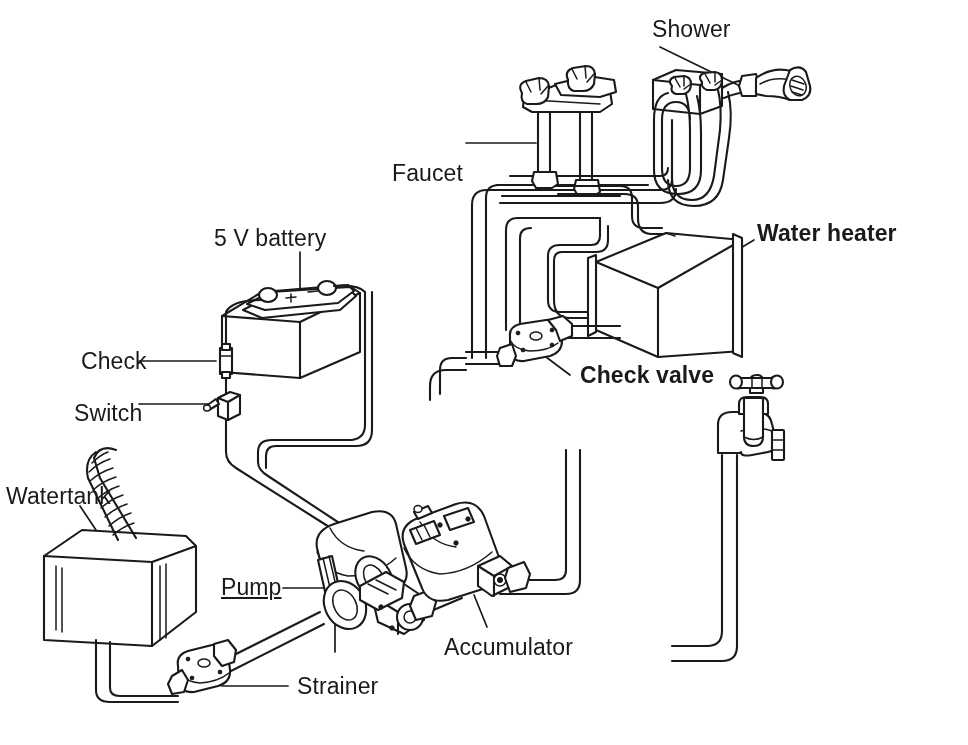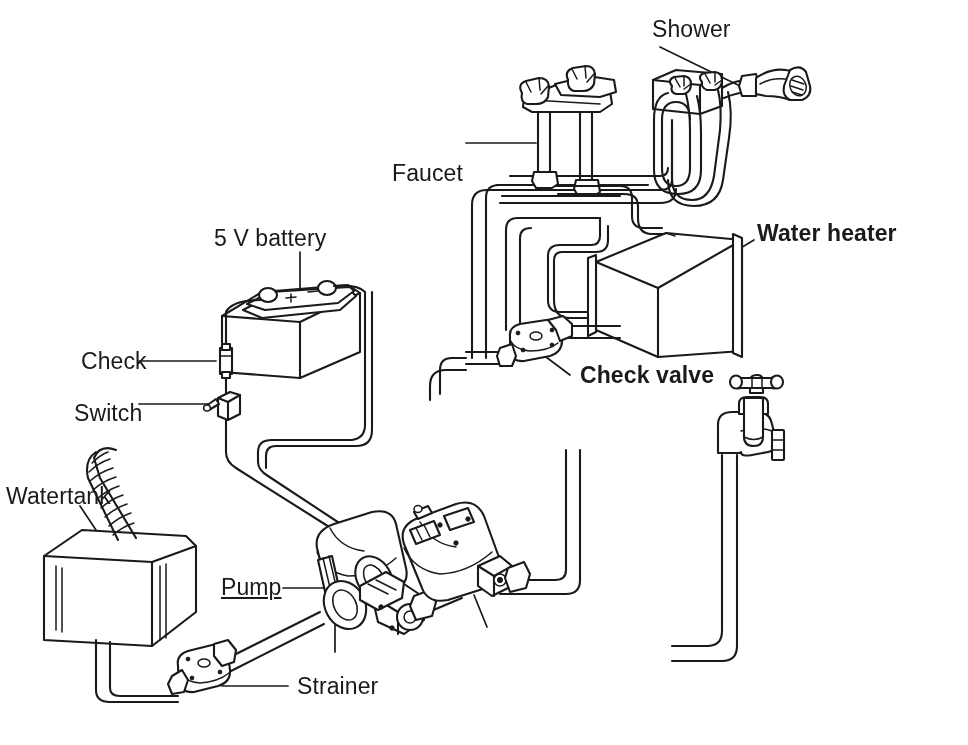--- a/index.html
+++ b/index.html
@@ -376,15 +376,16 @@
 
   <div class="lbl" style="left:652px; top:18px;">Shower</div>
   <div class="lbl" style="left:392px; top:130px;margin-top:32px;">Faucet</div>
   <div class="lbl" style="left:757px; top:222px;font-weight:bold;">Water heater</div>
   <div class="lbl" style="left:214px; top:227px;">5 V battery</div>
   <div class="lbl" style="left:81px;  top:350px;">Check</div>
   <div class="lbl" style="left:58px;  top:402px;margin-left:16px;">Switch</div>
   <div class="lbl" style="left:580px; top:364px;font-weight:bold;">Check valve</div>
   <div class="lbl" style="left:6px;   top:485px;">Watertank</div>
   <div class="lbl" style="left:221px; top:576px;text-decoration:underline;">Pump</div>
+  <div class="lbl" style="left:444px; top:636px;">Accumulator</div>
   <div class="lbl" style="left:297px; top:675px;">Strainer</div>
 
 </div>
 
 </body></html>

